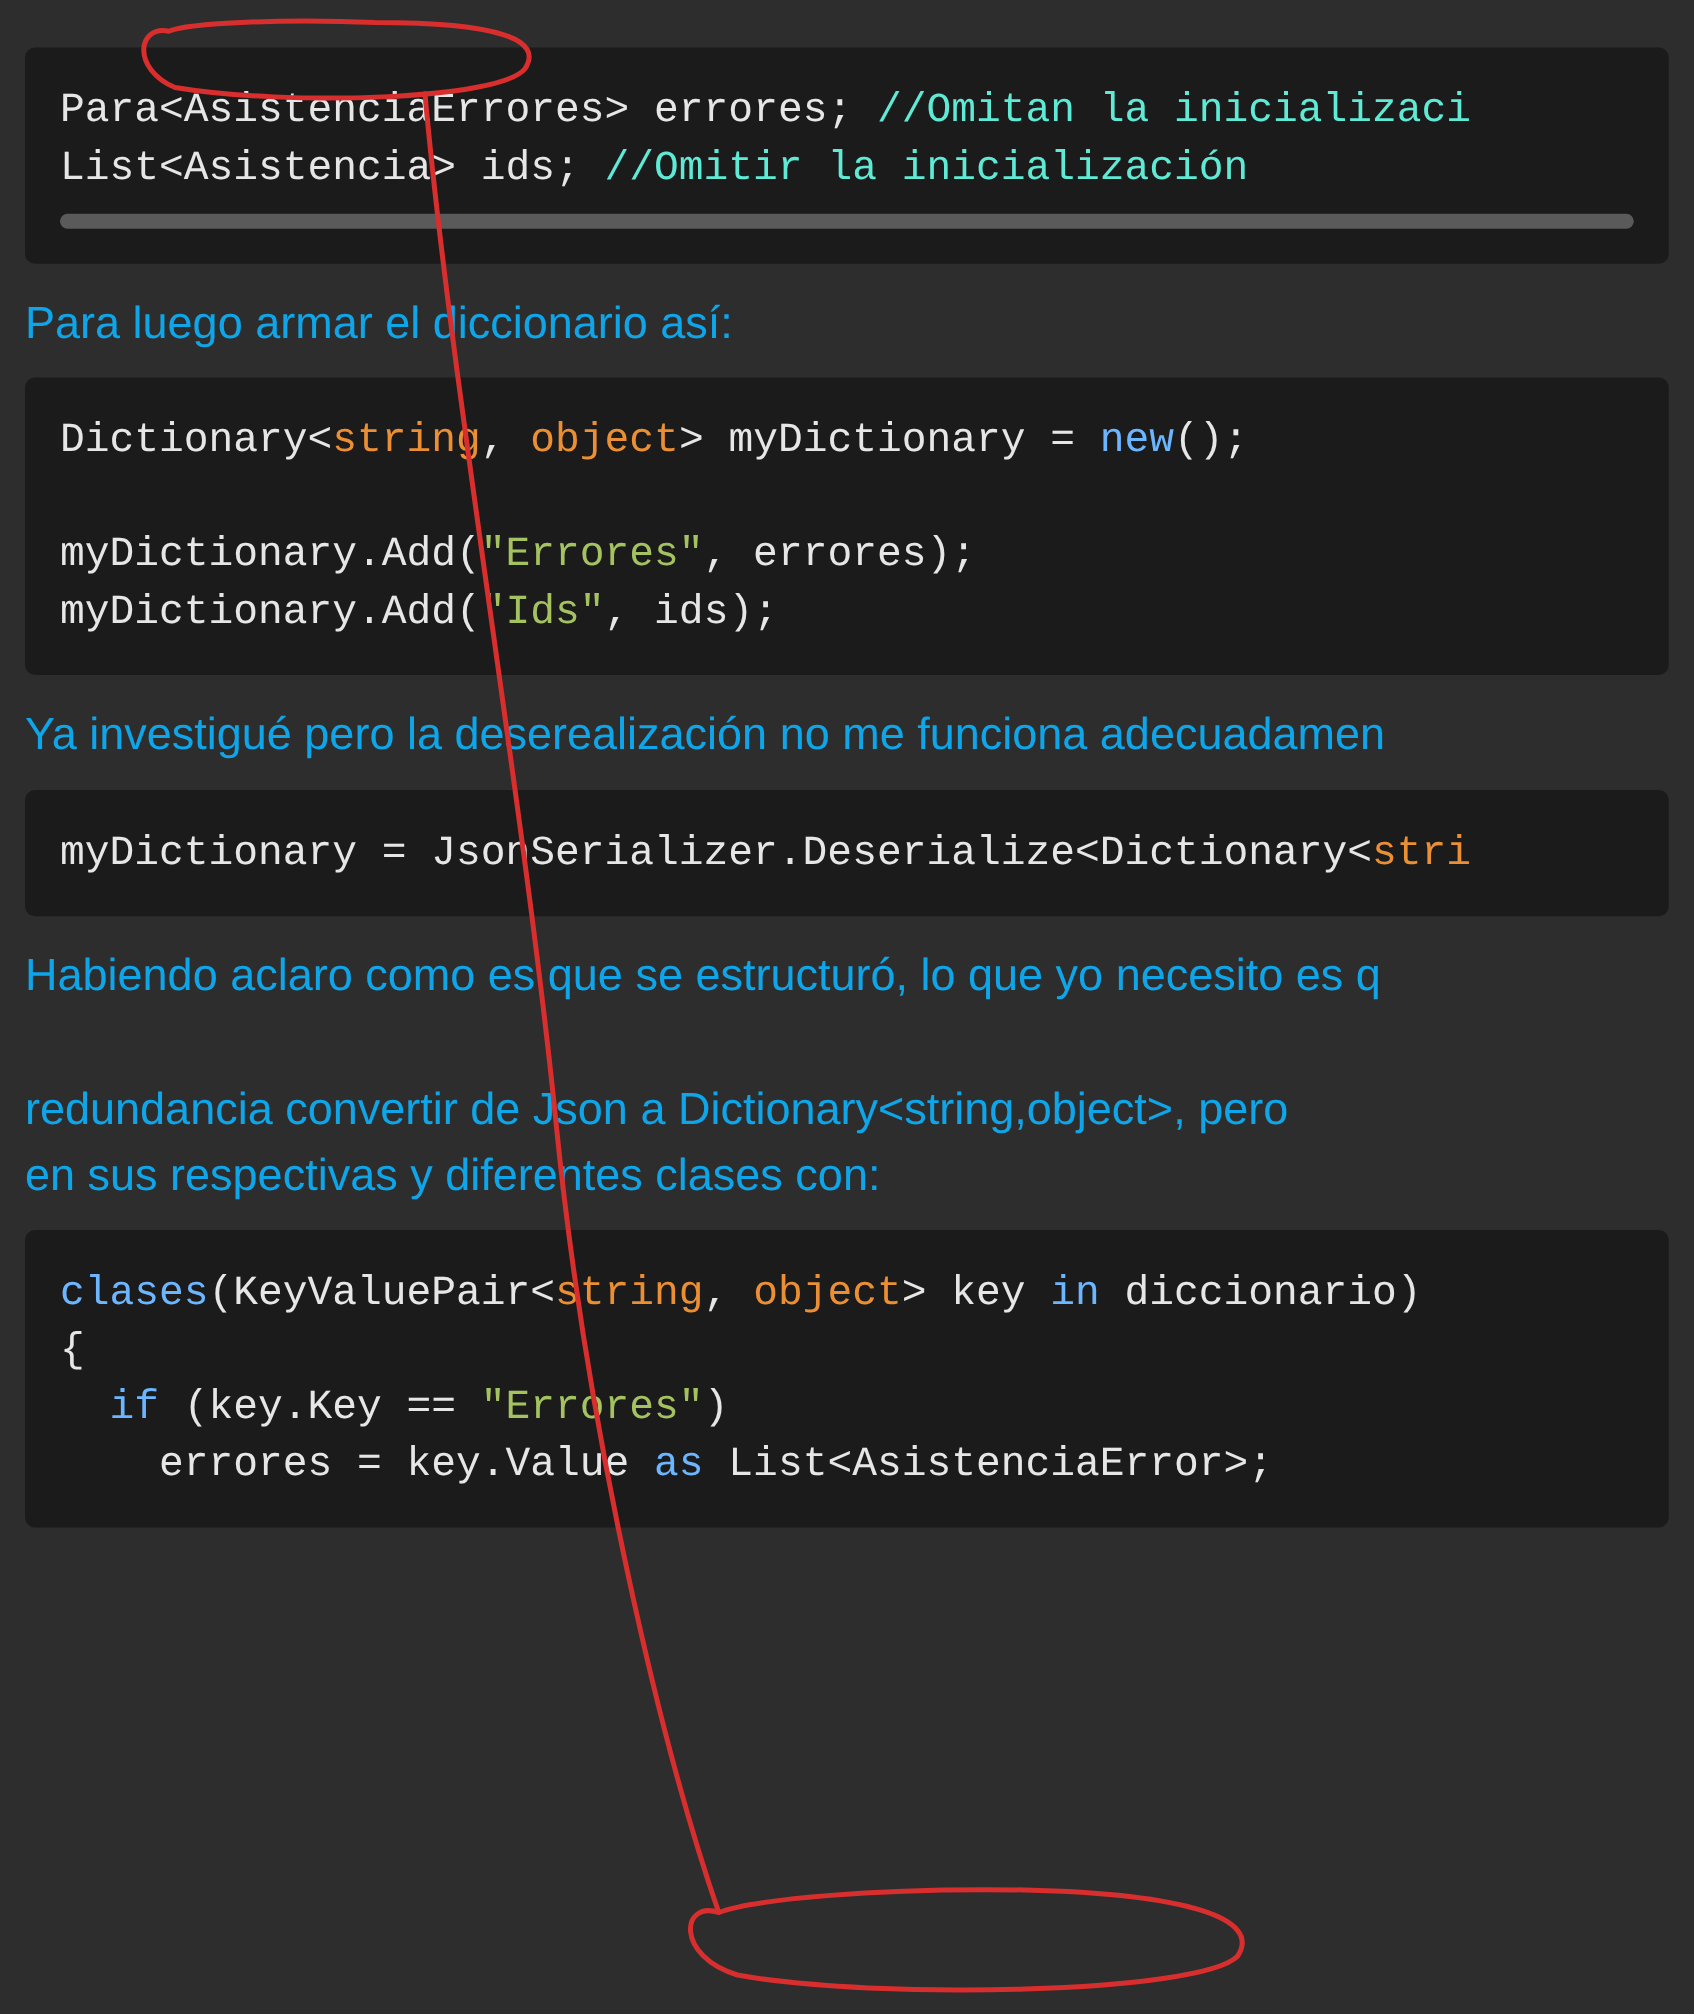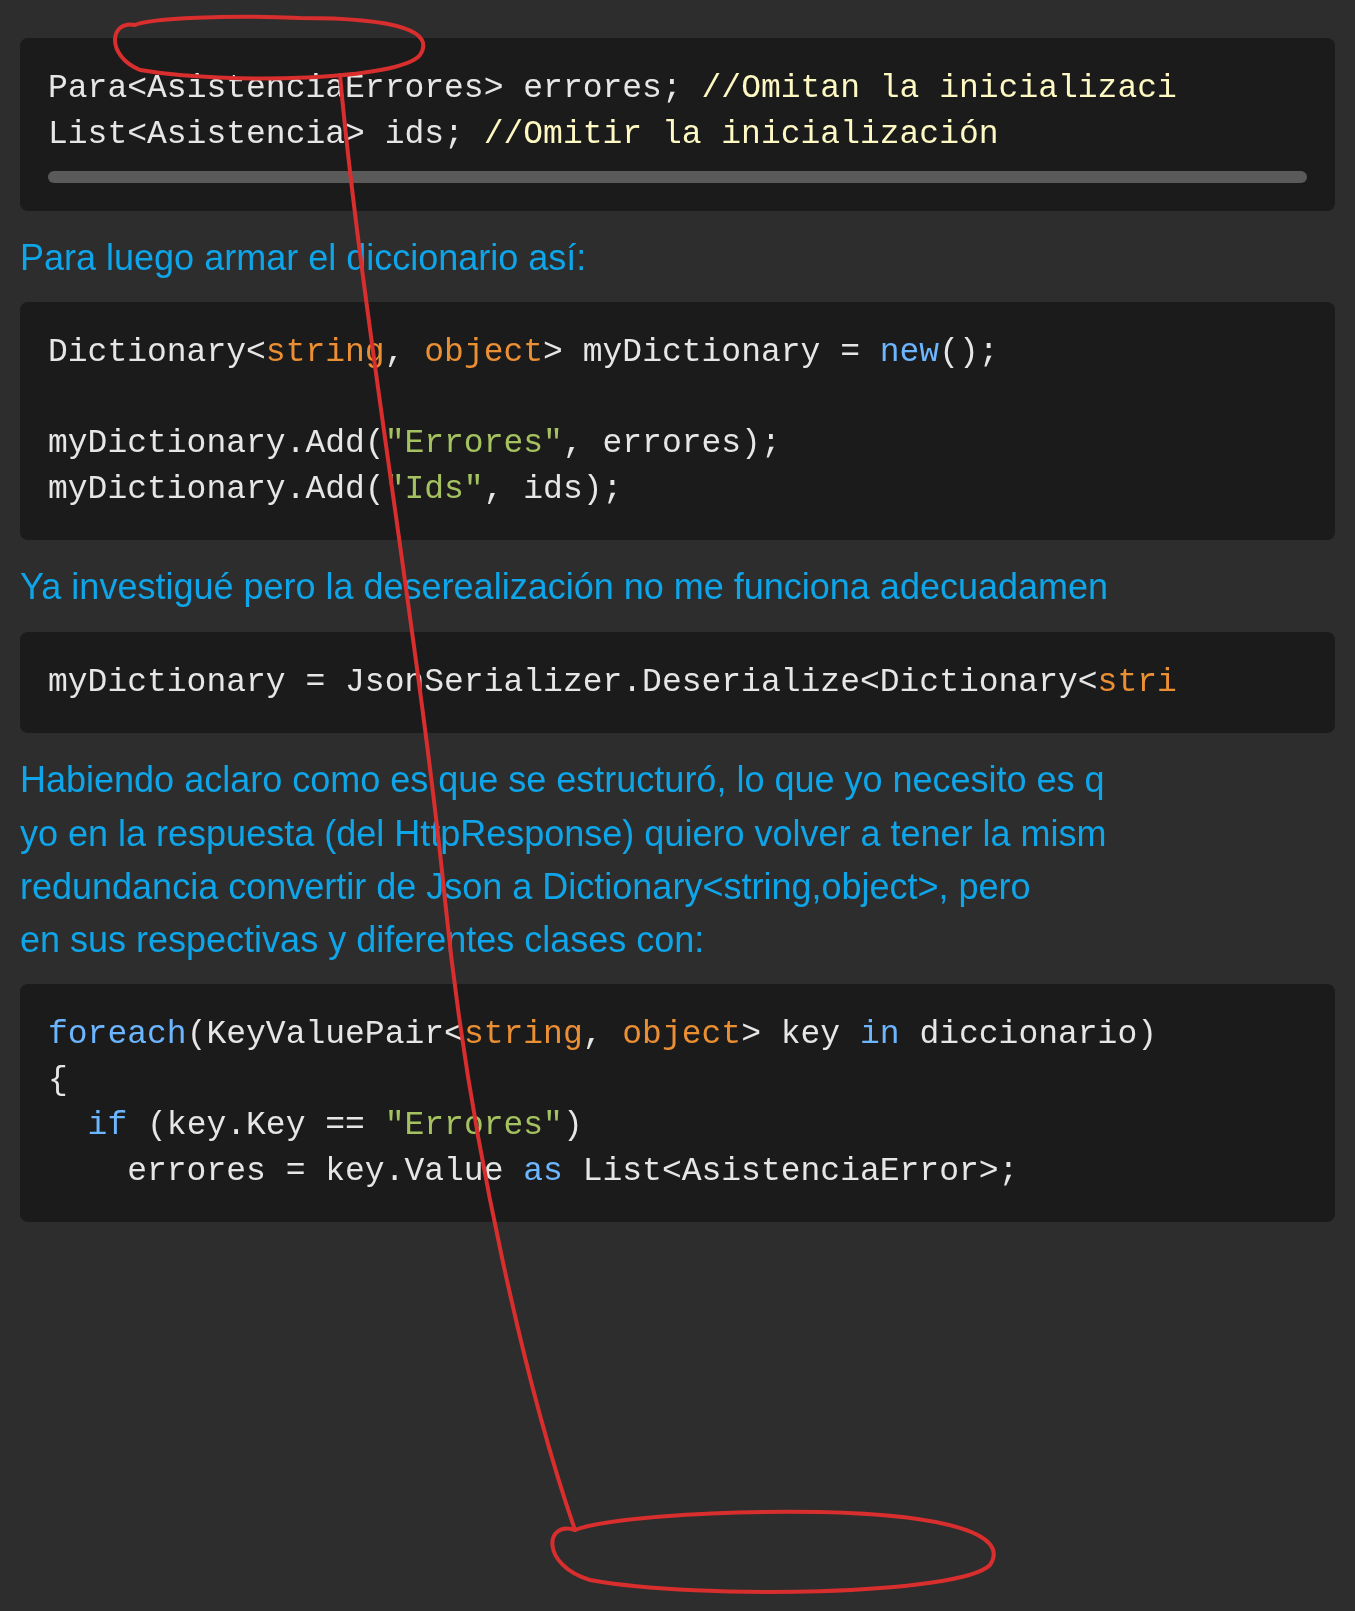--- a/index.html
+++ b/index.html
@@ -35,21 +35,21 @@
   .prose {
     font-size: 36px;
     line-height: 1.48;
     color: #0ea5e9;
     margin: 20px 0 18px 0;
   }
   .bold { font-weight: 400; }
   .tok-keyword { color: #eb8f34; }
   .tok-type    { color: #6cb6ff; }
   .tok-string  { color: #a5c261; }
-  .tok-comment { color: #fef9c3; }
+  .tok-comment { color: #5eead4; }
   .tok-new     { color: #6cb6ff; }
   .annot-svg {
     position: absolute;
     top: 0; left: 0;
     width: 1355px;
     height: 1611px;
     pointer-events: none;
   }
 </style>
 </head>
@@ -67,26 +67,26 @@
 
 <span>myDictionary.Add(</span><span class="tok-string">"Errores"</span><span>, errores);</span>
 <span>myDictionary.Add(</span><span class="tok-string">"Ids"</span><span>, ids);</span></div>
 
   <p class="prose">Ya investigué pero la deserealización no me funciona adecuadamen</p>
 
   <div class="code-block"><span>myDictionary = JsonSerializer.Deserialize&lt;Dictionary&lt;</span><span class="tok-keyword">stri</span></div>
 
   <p class="prose">
     <span>Habiendo aclaro como es que se estructuró, lo que yo necesito es q</span><br>
-    <span>yo en la respuesta (del HttpResponse) quiero volver a tener la mism</span><br>
+    <br>
     <span>redundancia </span><span class="bold">convertir de Json a Dictionary&lt;string,object&gt;</span><span>, pero </span><br>
     <span>en sus respectivas y diferentes clases con:</span>
   </p>
 
-  <div class="code-block"><span class="tok-type">foreach</span><span>(KeyValuePair&lt;</span><span class="tok-keyword">string</span><span>, </span><span class="tok-keyword">object</span><span>&gt; key </span><span class="tok-type">in</span><span> diccionario)</span>
+  <div class="code-block"><span class="tok-type">clases</span><span>(KeyValuePair&lt;</span><span class="tok-keyword">string</span><span>, </span><span class="tok-keyword">object</span><span>&gt; key </span><span class="tok-type">in</span><span> diccionario)</span>
 <span>{</span>
 <span>  </span><span class="tok-type">if</span><span> (key.Key == </span><span class="tok-string">"Errores"</span><span>)</span>
 <span>    errores = key.Value </span><span class="tok-type">as</span><span> List&lt;AsistenciaError&gt;;</span></div>
 
 </div>
 
 <svg class="annot-svg" viewBox="0 0 1355 1611">
   <g fill="none" stroke="#d82e2e" stroke-width="4" stroke-linecap="round">
 
     <path d="M 135 25

